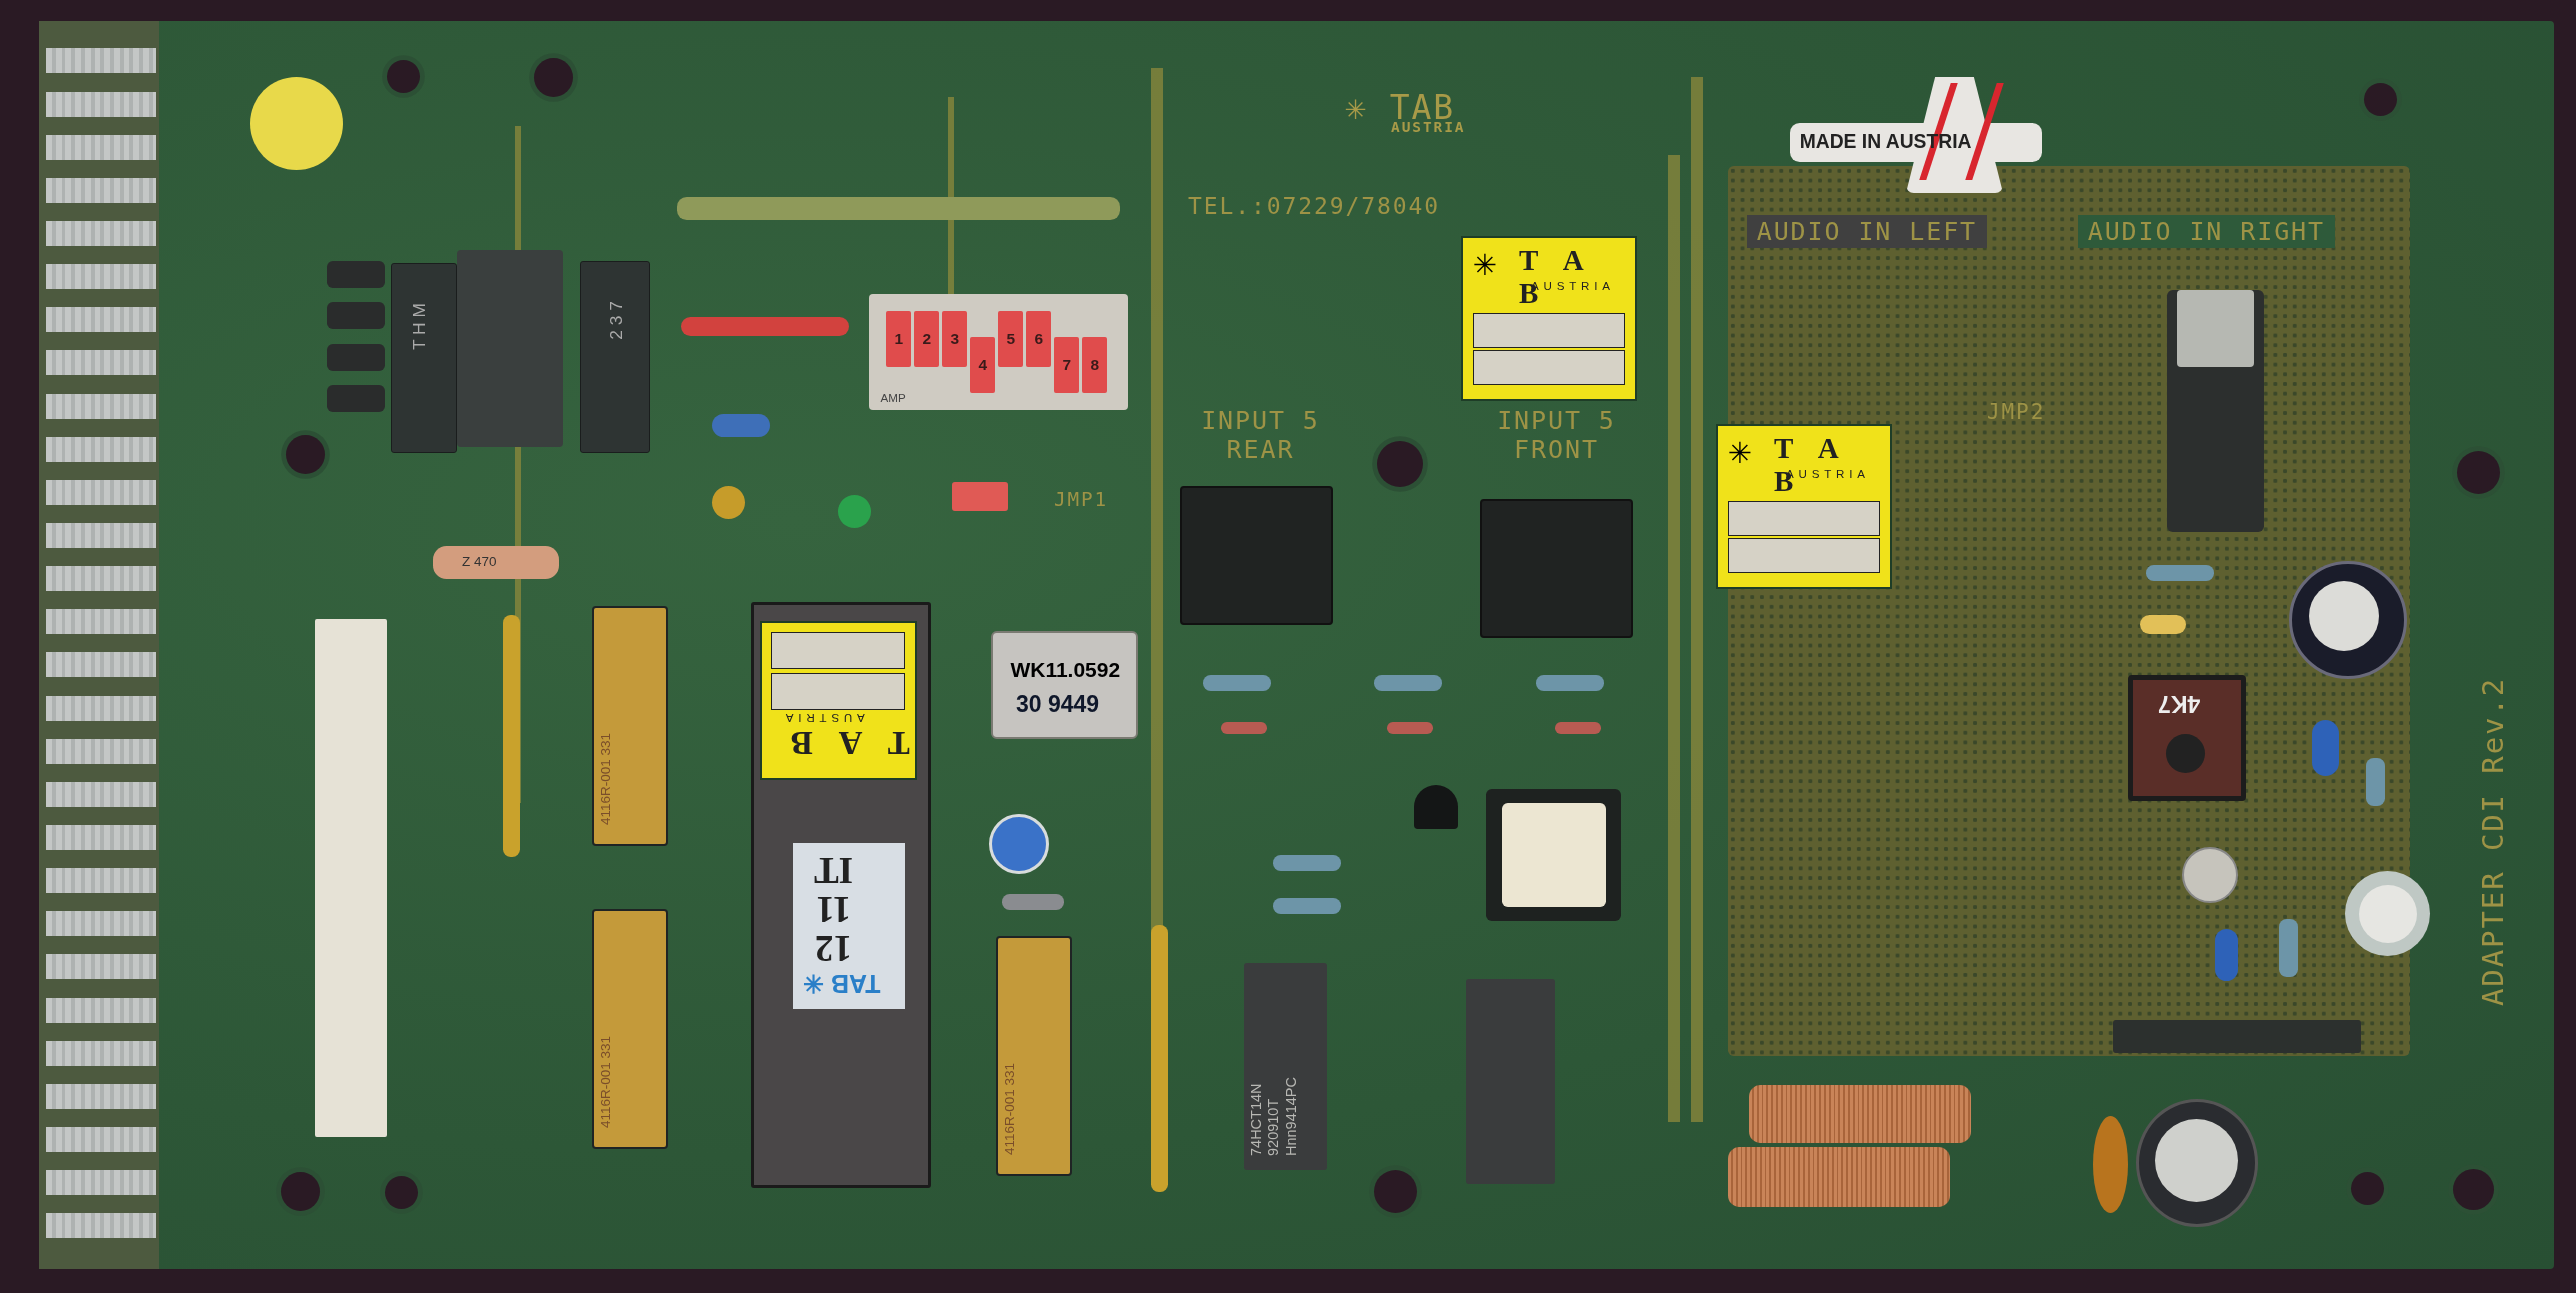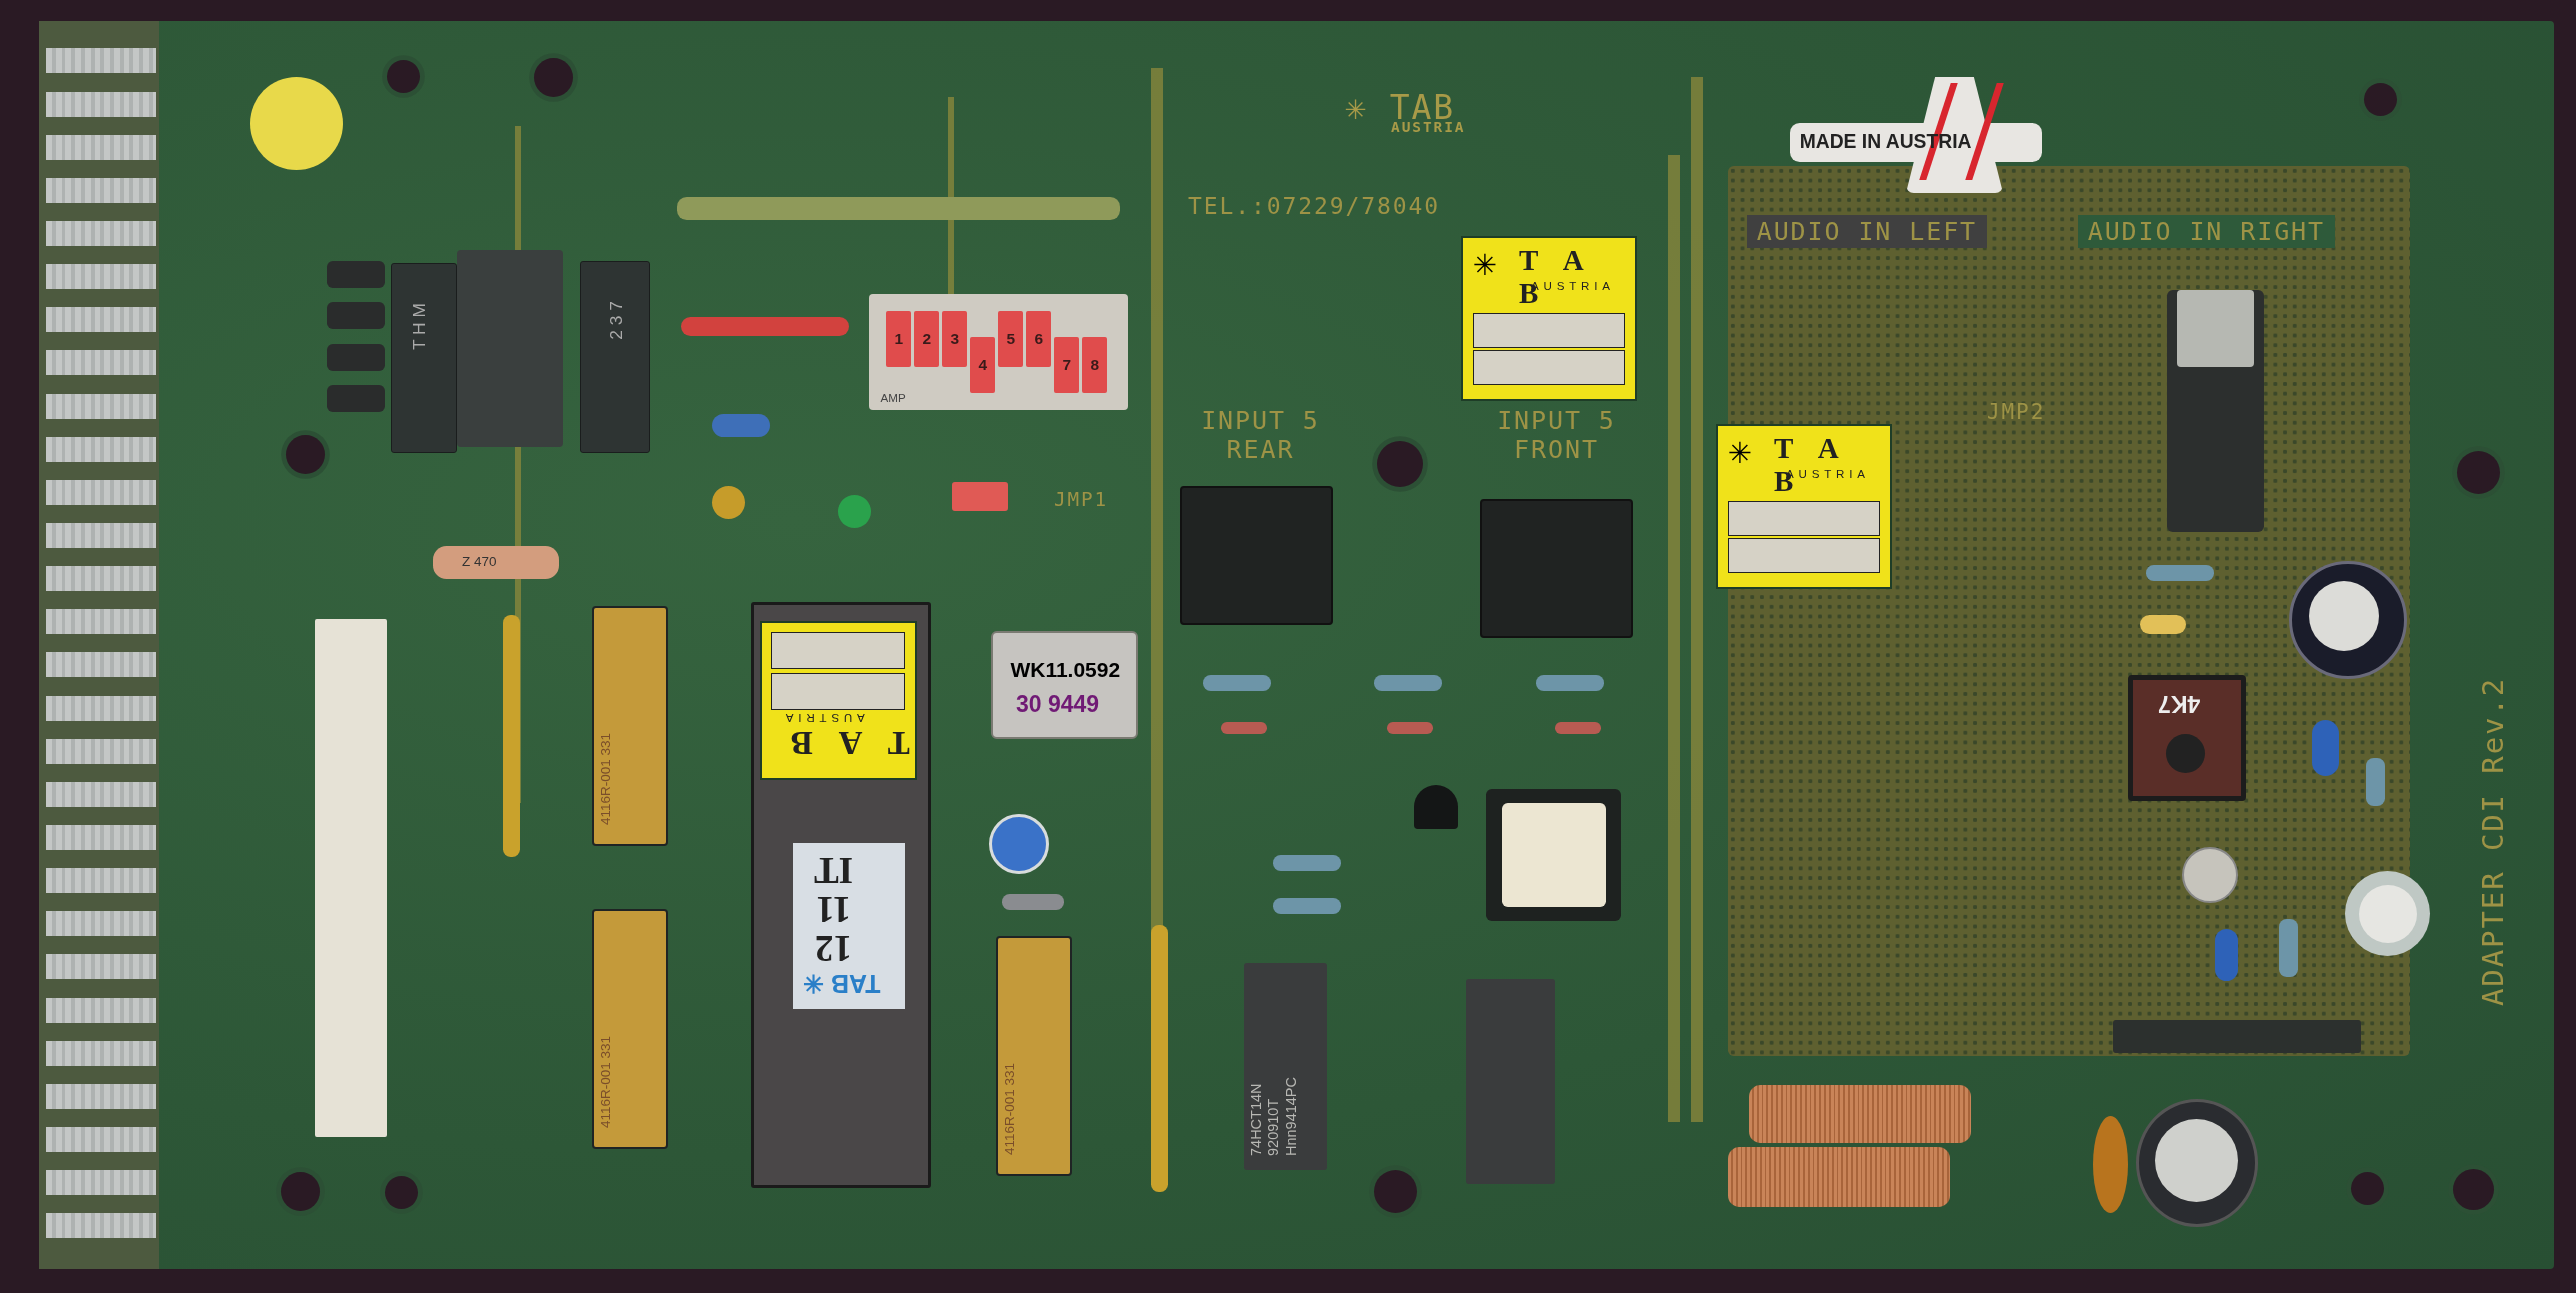--- a/index.html
+++ b/index.html
@@ -186,21 +186,21 @@
       <div>12</div>
       <div>11</div>
       <div>IT</div>
     </div>
     <div class="abs" style="left:9.7px;top:126px;color:#2a7fc8;font-weight:bold;font-size:25px;transform:rotate(180deg)"><span>TAB</span> <span>✳</span></div>
   </div>
 </div>
 
 <div class="abs" style="left:991px;top:631px;width:143px;height:104px;background:#c6c4c0;border-radius:5.8px;border:2.9px solid #7a7a72">
   <div class="abs" style="left:17.4px;top:25px;font-size:21px;font-weight:bold;color:#000000">WK11.0592</div>
-  <div class="abs" style="left:23px;top:58px;font-size:23px;font-weight:bold;color:#701a75">30 9449</div>
+  <div class="abs" style="left:23px;top:58px;font-size:23px;font-weight:bold;color:#0f172a">30 9449</div>
 </div>
 
 <div class="cap" style="left:989px;top:814px;width:54px;height:54px;background:#3a72c8;border:3.9px solid #d8dcdc"></div>
 
 <div class="ylabel" style="left:1461px;top:236px;width:172px;height:161px">
   <div class="abs" style="left:9.7px;top:9.7px;font-size:29px">✳</div>
   <div class="brand" style="left:56px;top:5.8px;font-size:29px">T A B</div>
   <div class="sub" style="left:68px;top:41px">AUSTRIA</div>
   <div class="box" style="top:75px;height:33px"></div>
   <div class="box" style="top:112px;height:33px"></div>

